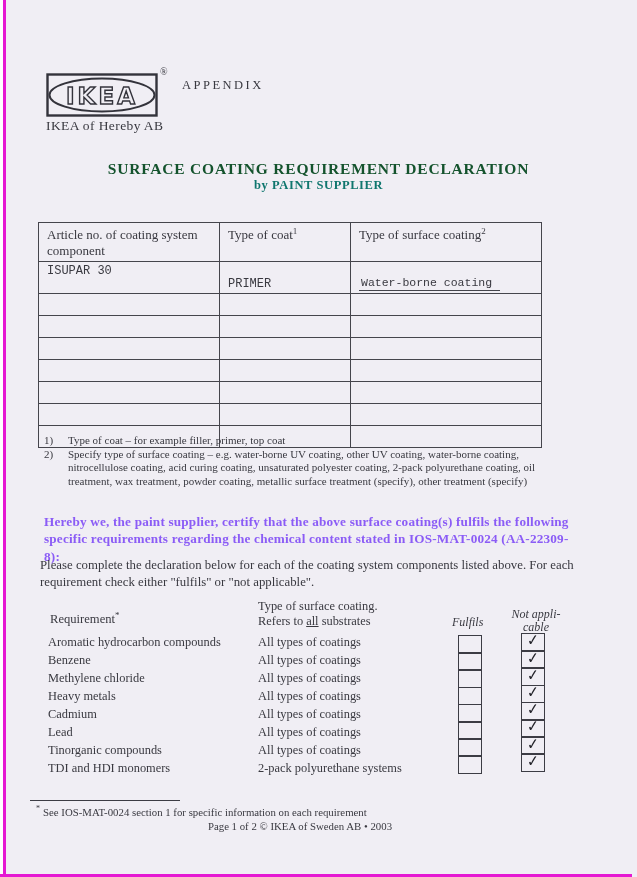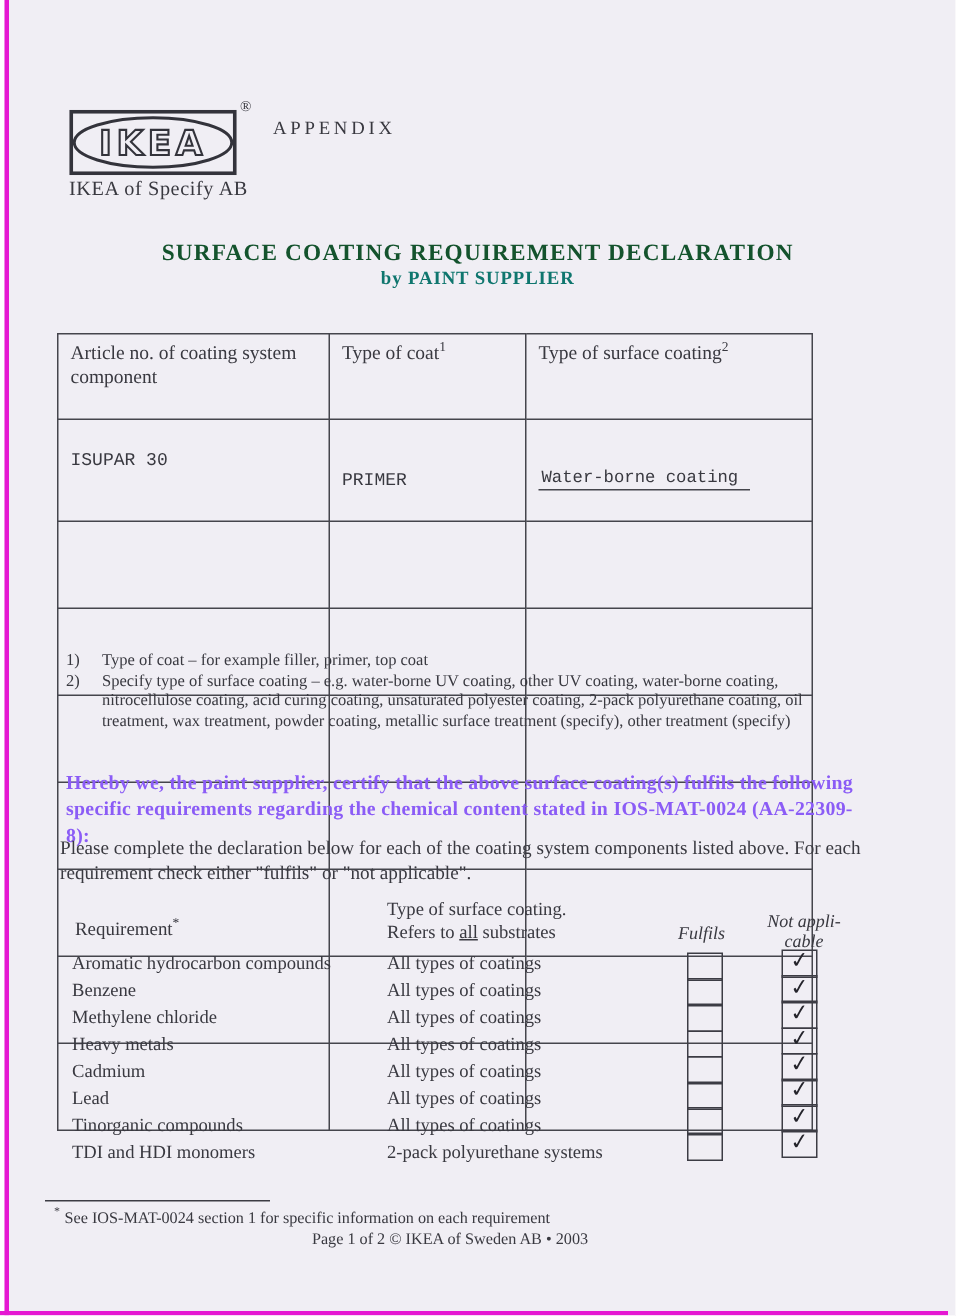--- a/index.html
+++ b/index.html
@@ -20,21 +20,21 @@
   .company { position:absolute; left:46px; top:118px; font-size:13.5px; letter-spacing:0.4px; }
 
   .title { position:absolute; left:0; top:160px; width:100%; text-align:center;
            font-size:15.5px; font-weight:bold; letter-spacing:0.8px; color:#14532d; }
   .subtitle { position:absolute; left:0; top:178px; width:100%; text-align:center;
               font-size:12.5px; font-weight:bold; letter-spacing:0.6px; color:#0f766e; }
 
   
   table.coating { position:absolute; left:38px; top:222px; width:503px;
                   border-collapse:collapse; table-layout:fixed; }
-  table.coating th, table.coating td { border:1.7px solid #45454c; padding:20px 8px; }
+  table.coating th, table.coating td { border:1.7px solid #45454c; padding:2px 8px; }
   table.coating th { text-align:left; font-weight:normal; font-size:13px; vertical-align:top; padding-top:4px; }
   table.coating sup { font-size:9px; }
   tr.filled td { height:27px; }
   td.cell-article { font-family:"Liberation Mono", monospace; font-size:12px; vertical-align:top; padding-top:4px;margin-left:40px; }
   td.cell-coat { font-family:"Liberation Mono", monospace; font-size:12px; vertical-align:bottom; padding-bottom:1px; }
   td.cell-surface { font-family:"Liberation Mono", monospace; font-size:11.5px; vertical-align:bottom; padding-bottom:0; }
   td.cell-surface .underlined { display:inline-block; border-bottom:1.4px solid #45454c; padding:0 8px 1px 2px; }
   tr.empty td { height:17px; }
 
   
@@ -89,21 +89,21 @@
   <div class="edge-magenta-left" style="background:#e518d2;"></div>
   <div class="edge-magenta-bottom" style="background:#e518d2;"></div>
 
   <svg class="logo-svg" width="112" height="44" viewBox="0 0 112 44">
     <rect x="1.5" y="1.5" width="109" height="41" fill="none" stroke="#33333b" stroke-width="2.4"></rect>
     <ellipse cx="56" cy="22" rx="52.5" ry="16.5" fill="none" stroke="#33333b" stroke-width="2"></ellipse>
     <text x="56" y="30.5" text-anchor="middle" font-family="DejaVu Sans, sans-serif" font-weight="bold" font-size="23" letter-spacing="3" fill="none" stroke="#33333b" stroke-width="1.4">IKEA</text>
   </svg>
   <span class="reg-mark">®</span>
   <span class="appendix">APPENDIX</span>
-  <div class="company">IKEA of Specify AB</div>
+  <div class="company">IKEA of Hereby AB</div>
 
   <div class="title">SURFACE COATING REQUIREMENT DECLARATION</div>
   <div class="subtitle">by PAINT SUPPLIER</div>
 
   <table class="coating">
     <colgroup>
         <col style="width:181px">
         <col style="width:131px">
         <col style="width:191px">
       </colgroup>

